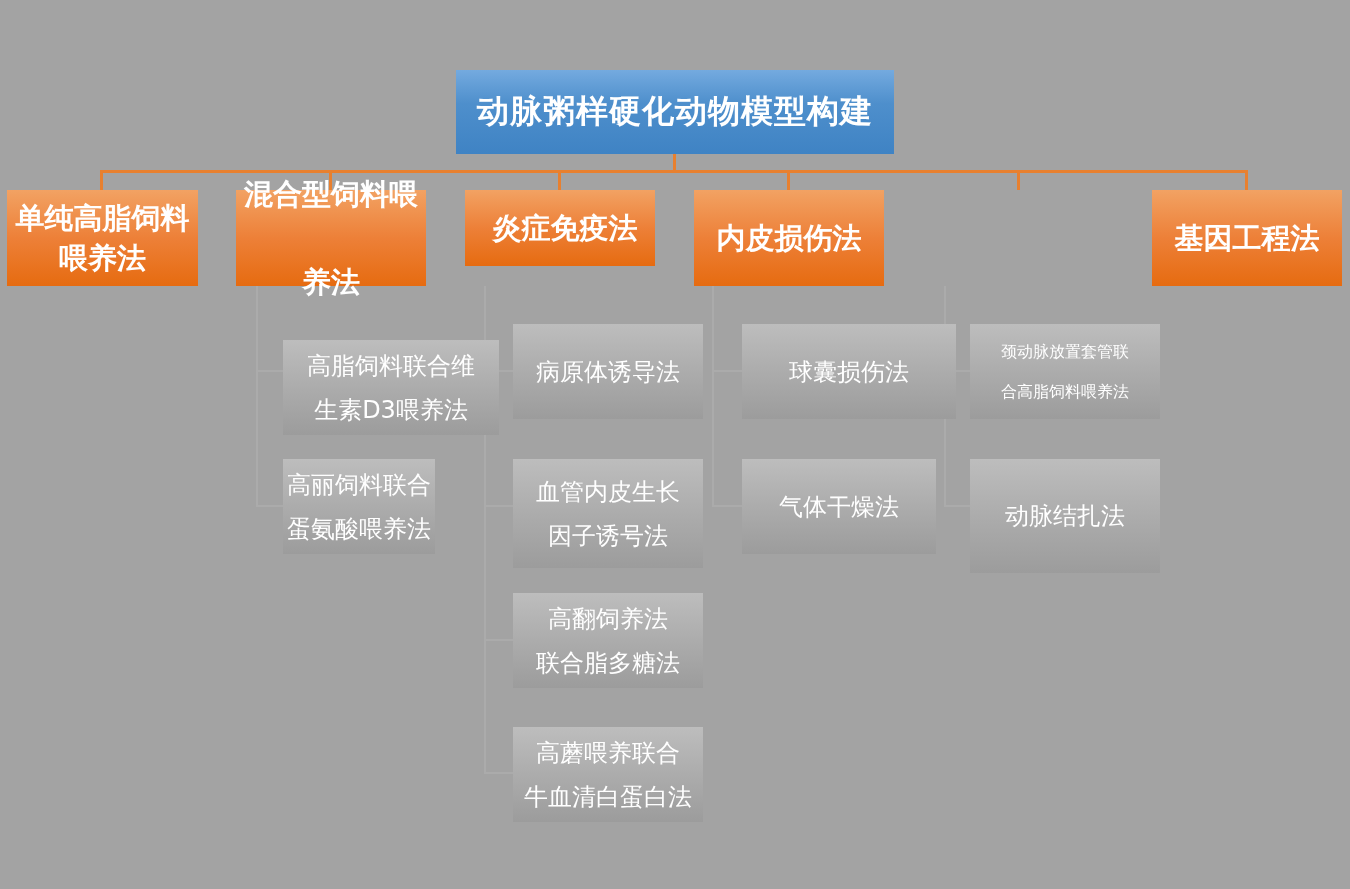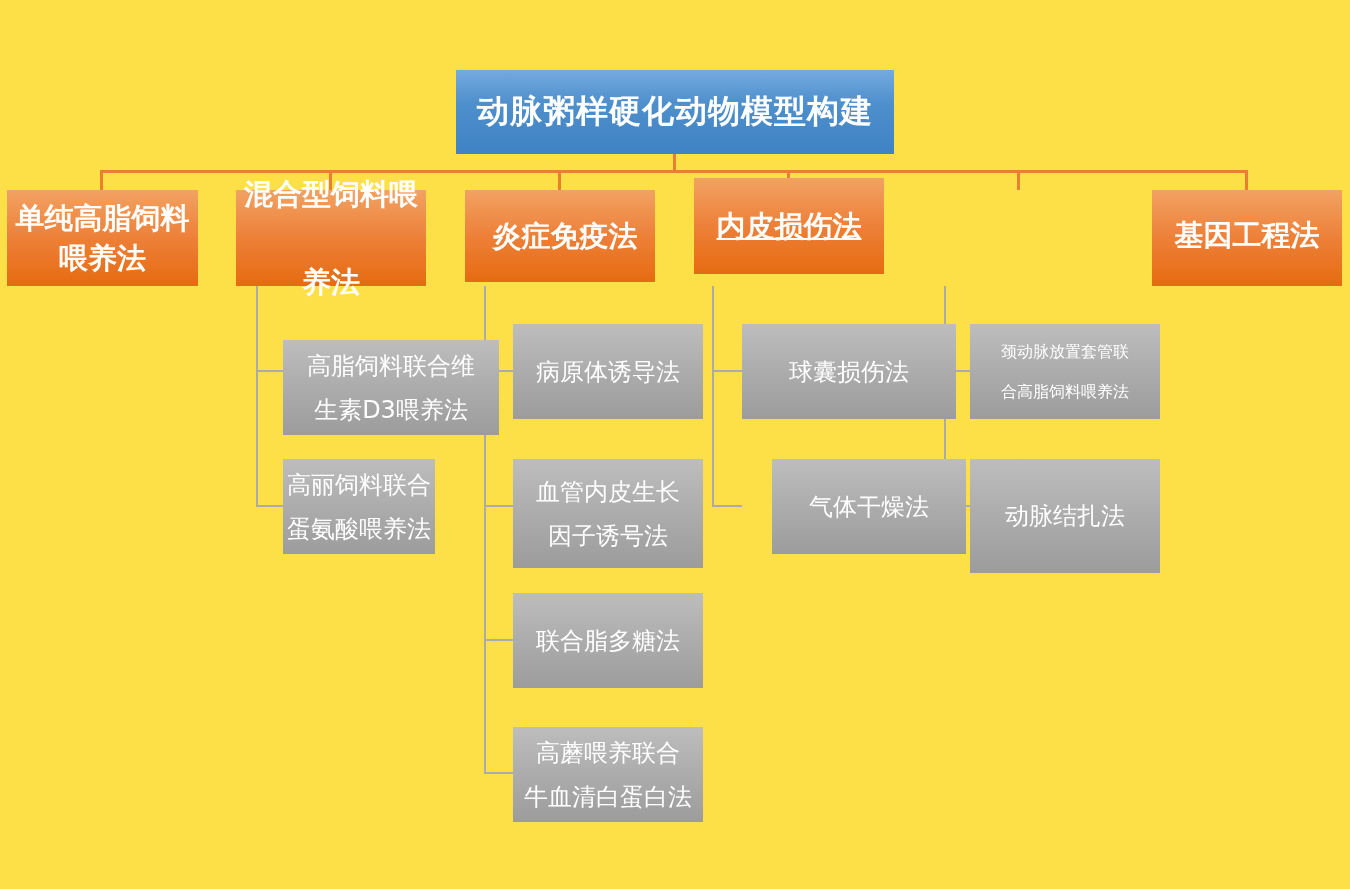--- a/index.html
+++ b/index.html
@@ -1,20 +1,20 @@
 <!DOCTYPE html>
 <html><head>
 <meta charset="utf-8">
 <style>
   html, body { margin: 0; padding: 0; background: #000000; }
   #canvas {
     position: relative;
     width: 1350px;
     height: 889px;
-    background: #fde047;
+    background: #a3a3a3;
     overflow: hidden;
     font-family: "DejaVu Sans", "Liberation Sans", sans-serif;
   }
   .node {
     position: absolute;
     display: flex;
     flex-direction: column;
     align-items: center;
     justify-content: center;
     text-align: center;
@@ -63,27 +63,27 @@
   <div class="conn orange" style="left:1245px; top:172px; width:3px; height:18px;"></div>
 
   <div class="node branch-box" style="left:7px; top:190px; width:191px; height:96px;">
     <span>单纯高脂饲料</span>
     <span>喂养法</span>
   </div>
   <div class="node branch-box" style="left:236px; top:190px; width:190px; height:96px;gap:48px;">
     <span>混合型饲料喂</span>
     <span>养法</span>
   </div>
-  <div class="node branch-box" style="left:465px; top:190px; width:190px; height:92px;padding-left:10px;">
+  <div class="node branch-box" style="left:465px; top:190px; width:190px; height:76px;padding-left:10px;">
     <span>炎症免疫法</span>
   </div>
-  <div class="node branch-box" style="left:694px; top:178px; width:190px; height:96px;text-decoration:underline;">
+  <div class="node branch-box" style="left:694px; top:190px; width:190px; height:96px;">
     <span>内皮损伤法</span>
   </div>
-  <div class="node branch-box" style="left:1152px; top:190px; width:190px; height:96px;font-family:Liberation Mono, monospace;">
+  <div class="node branch-box" style="left:1152px; top:190px; width:190px; height:96px;">
     <span>基因工程法</span>
   </div>
 
   <div class="conn gray" style="left:256px; top:286px; width:2px; height:220px;"></div>
   <div class="conn gray" style="left:256px; top:370px; width:27px; height:2px;"></div>
   <div class="conn gray" style="left:256px; top:505px; width:27px; height:2px;"></div>
 
   <div class="conn gray" style="left:484px; top:286px; width:2px; height:488px;"></div>
   <div class="conn gray" style="left:484px; top:370px; width:29px; height:2px;"></div>
   <div class="conn gray" style="left:484px; top:505px; width:29px; height:2px;"></div>
@@ -108,31 +108,32 @@
   </div>
 
   <div class="node leaf-box" style="left:513px; top:324px; width:190px; height:95px;">
     <span>病原体诱导法</span>
   </div>
   <div class="node leaf-box" style="left:513px; top:459px; width:190px; height:109px;">
     <span>血管内皮生长</span>
     <span>因子诱号法</span>
   </div>
   <div class="node leaf-box" style="left:513px; top:593px; width:190px; height:95px;">
+    <span>高翻饲养法</span>
     <span>联合脂多糖法</span>
   </div>
   <div class="node leaf-box" style="left:513px; top:727px; width:190px; height:95px;">
     <span>高蘑喂养联合</span>
     <span>牛血清白蛋白法</span>
   </div>
 
   <div class="node leaf-box" style="left:742px; top:324px; width:214px; height:95px;">
     <span>球囊损伤法</span>
   </div>
-  <div class="node leaf-box" style="left:742px; top:459px; width:194px; height:95px;margin-left:30px;">
+  <div class="node leaf-box" style="left:742px; top:459px; width:194px; height:95px;">
     <span>气体干燥法</span>
   </div>
 
   <div class="node leaf-box small" style="left:970px; top:324px; width:190px; height:95px;">
     <span>颈动脉放置套管联</span>
     <span>合高脂饲料喂养法</span>
   </div>
   <div class="node leaf-box" style="left:970px; top:459px; width:190px; height:114px;">
     <span>动脉结扎法</span>
   </div>

